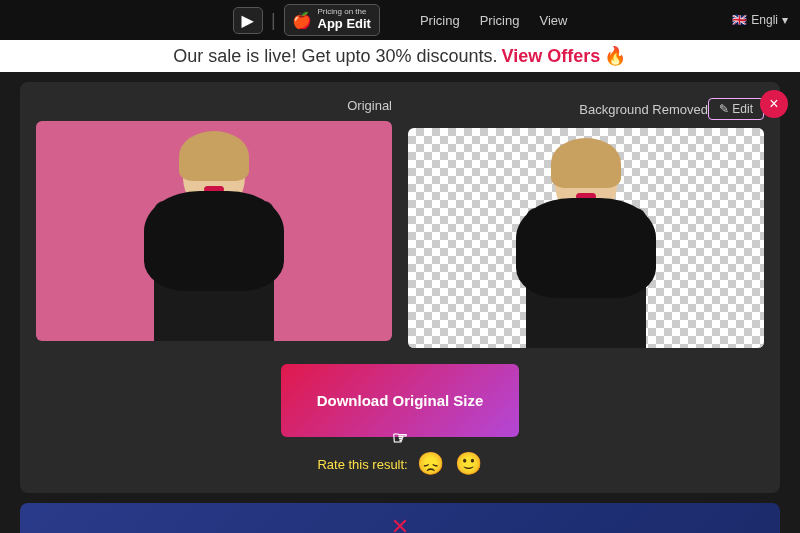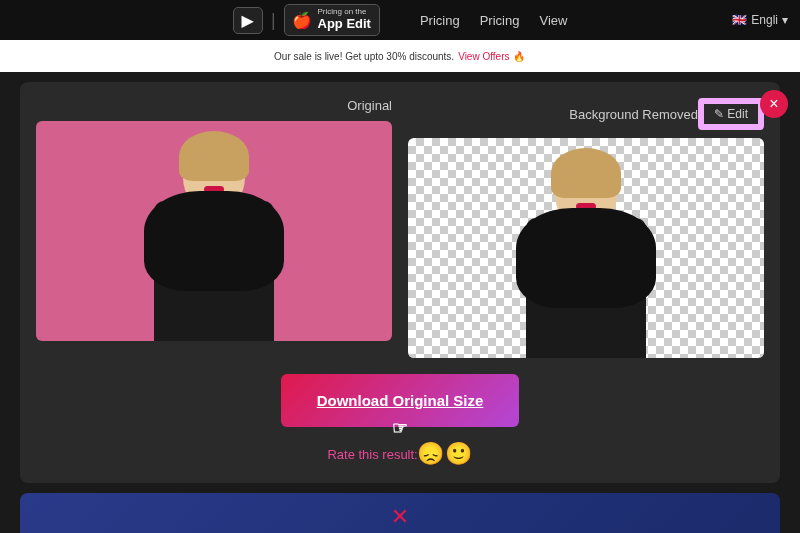--- a/index.html
+++ b/index.html
@@ -88,27 +88,27 @@
       cursor: pointer;
     }
 
     
     .promo-bar {
       background: #fff;
       height: 32px;
       display: flex;
       align-items: center;
       justify-content: center;
-      font-size: 10px;
+      font-size: 18px;
       color: #333;
     }
 
     .promo-bar .view-offers {
       color: #e0194c;
-      font-weight: 400;
+      font-weight: 700;
       margin-left: 4px;
       cursor: pointer;
       text-decoration: none;
     }
 
     .promo-emoji {
       margin-left: 4px;
     }
 
     
@@ -158,21 +158,21 @@
     }
 
     .panel-label {
       color: #ccc;
       font-size: 13px;
       font-weight: 500;
     }
 
     .edit-btn {
       background: transparent;
-      border: 6px solid #f0abfc;
+      border: 1px solid #f0abfc;
       color: #ccc;
       border-radius: 4px;
       padding: 3px 10px;
       font-size: 12px;
       cursor: pointer;
       display: flex;
       align-items: center;
       gap: 4px;
     }
 
@@ -282,42 +282,42 @@
       align-items: center;
       gap: 14px;
       margin-top: 4px;
     }
 
     .download-btn {
       background: linear-gradient(135deg, #e0194c, #b347d6);
       color: #fff;
       border: none;
       border-radius: 6px;
-      padding: 18px 36px;
+      padding: 28px 36px;
       font-size: 15px;
       font-weight: 600;
       cursor: pointer;
       position: relative;
-      text-decoration: underline;
     }
 
     .cursor-indicator {
       position: absolute;
       bottom: -12px;
       left: 50%;
       font-size: 18px;
       transform: translateX(-50%);
     }
 
     
     .rate-section {
       display: flex;
       align-items: center;
+      gap: 10px;
       font-size: 13px;
-      color: #ec4899;
+      color: #fde047;
     }
 
     .rate-emoji {
       font-size: 22px;
       cursor: pointer;
     }
 
     
     .bottom-panel {
       background: linear-gradient(135deg, #2a3a8a, #1a2a6a);

